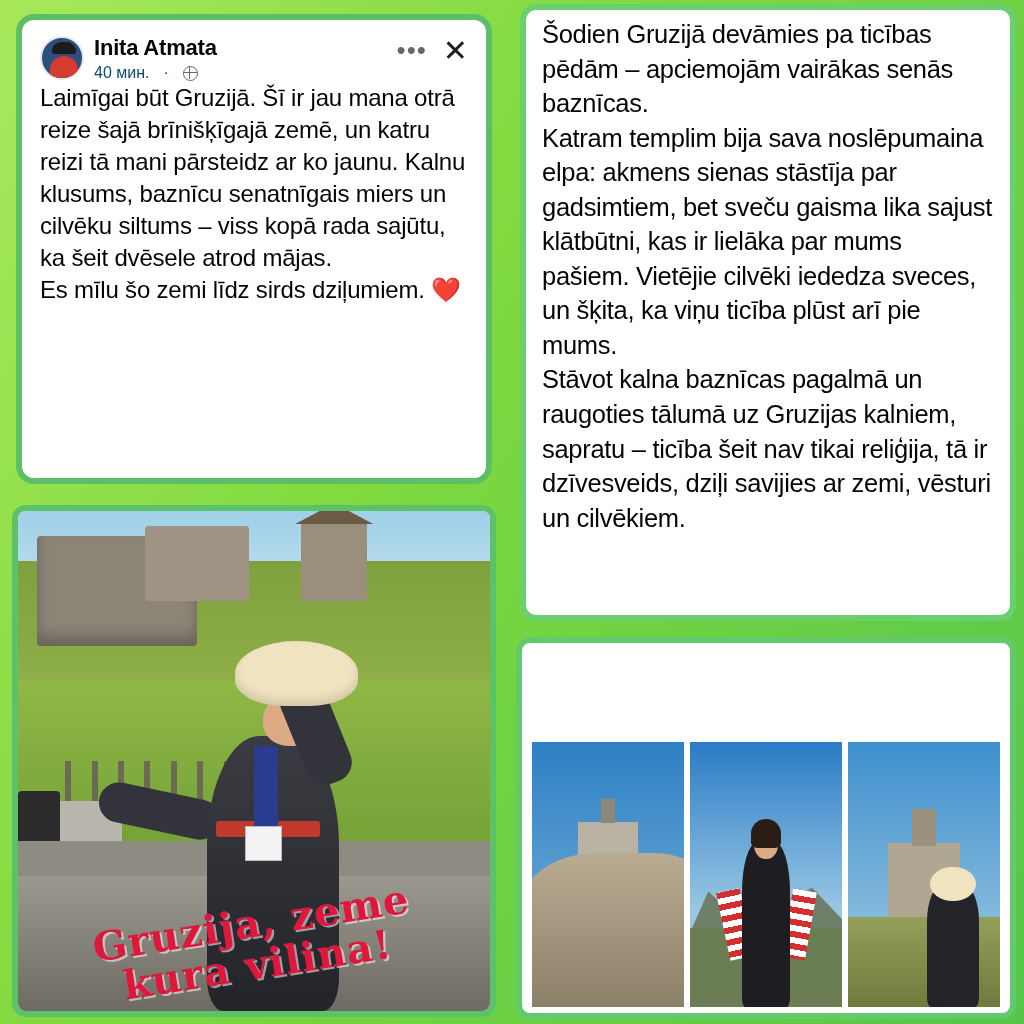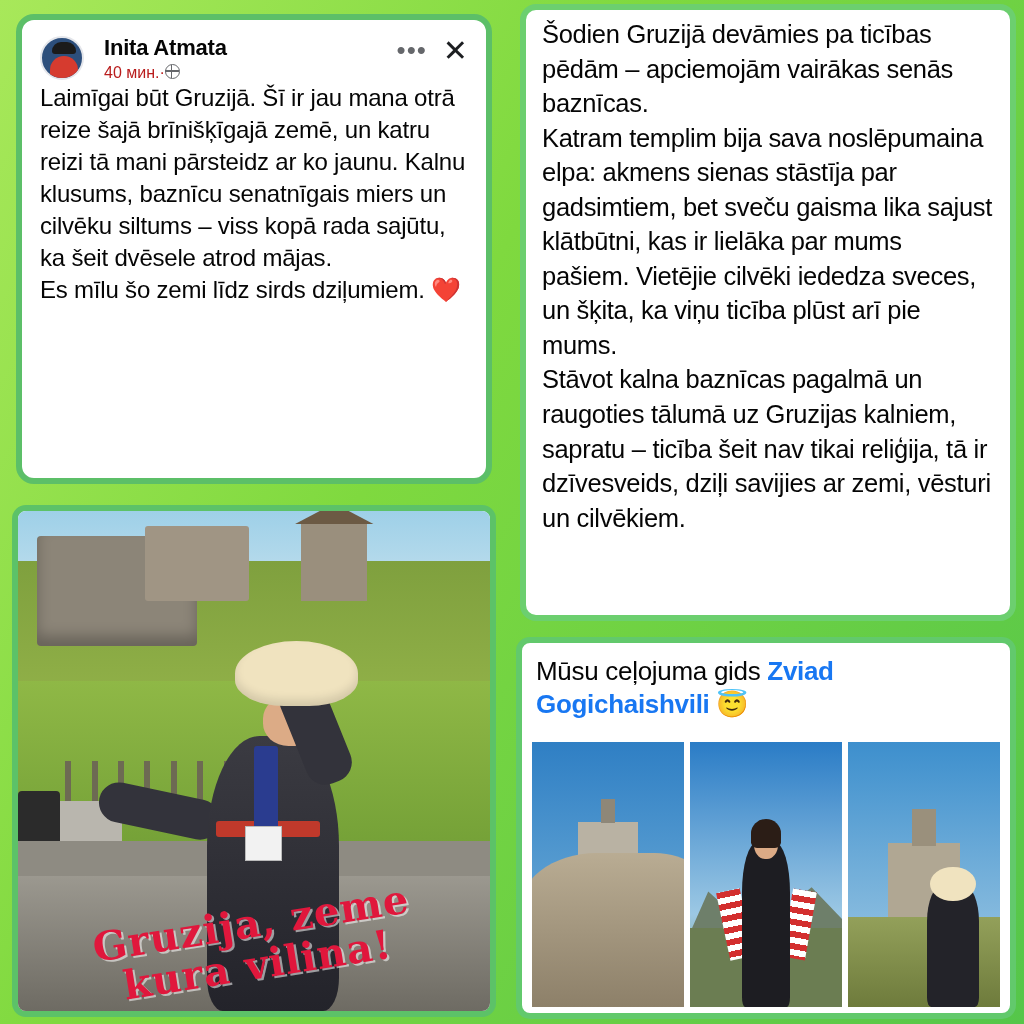--- a/index.html
+++ b/index.html
@@ -45,28 +45,28 @@
   }
   .avatar .body {
     position: absolute; left: 8px; top: 18px; width: 28px; height: 26px;
     background: #d63b2f; border-radius: 14px 14px 0 0;
   }
   .avatar-badge {
     position: absolute; left: 34px; top: 32px;
     width: 14px; height: 14px; border-radius: 50%;
     background: #31a24c; border: 2px solid #fff;
   }
-  .names { margin-left: 20px; flex: 1; min-width: 0; }
+  .names { margin-left: 10px; flex: 1; min-width: 0; }
   .author {
     font-size: 22px; font-weight: bold; color: #050505;
     letter-spacing: -0.2px; line-height: 1.1;
   }
   .meta {
-    margin-top: 4px; font-size: 16px; color: #b91c1c;
-    display: flex; align-items: flex-start; gap: 0;
+    margin-top: 4px; font-size: 16px; color: #0c4a6e;
+    display: flex; align-items: center; gap: 14px;
   }
   .globe {
     display: inline-block; width: 15px; height: 15px; border-radius: 50%;
     border: 1.6px solid #65676b; position: relative;
   }
   .globe::before {
     content: ""; position: absolute; left: 5.3px; top: -0.4px;
     width: 1.4px; height: 13.2px; background: #65676b;
   }
   .globe::after {
@@ -338,21 +338,20 @@
       <div class="lanyard"></div>
       <div class="badge"></div>
       <div class="person-face"></div>
       <div class="arm-r"></div>
       <div class="person-hat"></div>
       <div class="photo-caption">Gruzija,  zeme kura vilina!</div>
     </div>
   </div>
 
   <div class="card" id="guide-card">
-    <div class="guide-text"><span>Mūsu ceļojuma gids </span><span class="guide-link">Zviad Gogichaishvili</span><span> 😇</span></div>
     <div class="thumbs">
       <div class="thumb">
         <div class="t1-sky"></div>
         <div class="t1-mon"></div>
         <div class="t1-rock"></div>
       </div>
       <div class="thumb">
         <div class="t2-sky"></div>
         <div class="t2-mount"></div>
         <div class="t2-ground"></div>

